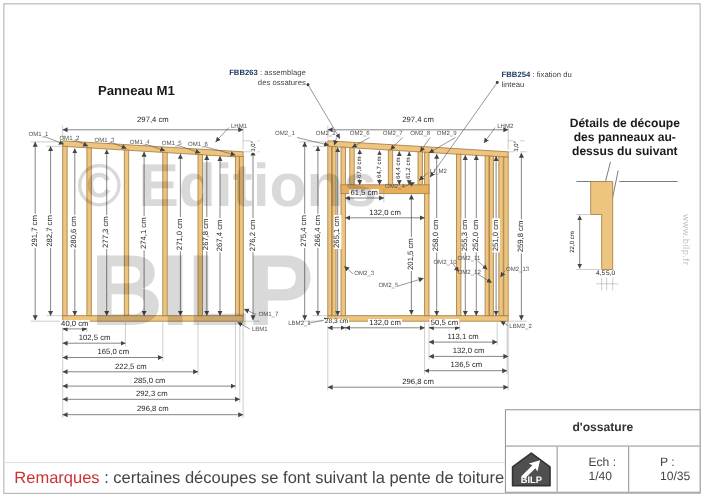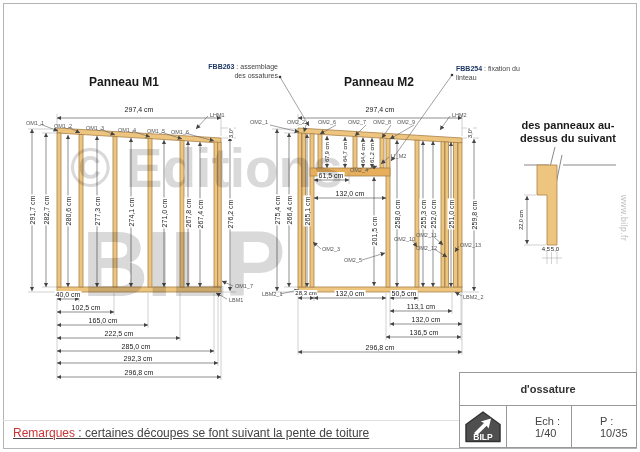--- a/index.html
+++ b/index.html
@@ -27,21 +27,21 @@
   .callout b{color:#1f3864;}
   .dettitle{position:absolute;left:498px;top:106px;width:140px;text-align:center;
             font-weight:bold;font-size:11px;line-height:1.2;color:#1a1a1a;z-index:2;}
   .wm{position:absolute;font-weight:bold;color:#d9d9d9;z-index:3;mix-blend-mode:multiply;
       pointer-events:none;white-space:nowrap;}
   .wm1{left:70px;top:136px;font-size:55px;}
   .wm2{left:82px;top:212px;font-size:92px;letter-spacing:-2px;}
   .site{position:absolute;left:624px;top:218px;font-size:8.5px;color:#bdbdbd;z-index:2;
         letter-spacing:0.5px;transform:translate(-50%,-50%) rotate(90deg);white-space:nowrap;}
   .sep{position:absolute;left:3px;top:420px;width:456px;height:1px;background:#e0e0e0;z-index:1;}
-  .remark{position:absolute;left:13px;top:426px;font-size:12px;color:#444;z-index:2;white-space:nowrap;text-decoration:underline;}
+  .remark{position:absolute;left:13px;top:426px;font-size:15px;color:#444;z-index:2;white-space:nowrap;}
   .remark .red{color:#c33333;color:#cc3333;}
   .tb{position:absolute;left:459px;top:372px;width:176px;height:74px;background:#fff;
       border:1px solid #999;display:flex;flex-direction:column;z-index:4;}
   .tb-head{flex:0 0 32px;border-bottom:1px solid #999;display:flex;flex-direction:column;
            justify-content:center;text-align:center;font-weight:bold;font-size:11px;
            color:#333;line-height:1.3;}
   .tb-row{flex:1;display:flex;}
   .tb-logo{width:46px;border-right:1px solid #999;display:flex;align-items:center;justify-content:center;}
   .tb-cell{flex:1;display:flex;align-items:center;justify-content:center;font-size:11px;color:#444;margin-left:28px;}
   .tb-cell.scale{border-right:1px solid #999;}
@@ -260,21 +260,20 @@
 
   <div class="callout" style="left:193px;top:62px;width:85px;text-align:right">
     <b>FBB263</b><span> : assemblage</span><br>
     <span>des ossatures</span>
   </div>
   <div class="callout" style="left:456px;top:64px;width:80px">
     <b>FBB254</b><span> : fixation du</span><br>
     <span>linteau</span>
   </div>
 
-  <div class="ptitle" style="left:344px;top:75px">Panneau M2</div>
   <div class="dimlab" style="left:380px;top:106px">297,4 cm</div>
   <div class="vlab sm" style="left:470px;top:133px">3,0°</div>
 
   <div class="vlab" style="left:277px;top:210px">275,4 cm</div>
   <div class="vlab" style="left:289px;top:210px">266,4 cm</div>
   <div class="vlab" style="left:307px;top:211px">265,1 cm</div>
   <div class="vlab" style="left:374px;top:231px">201,5 cm</div>
 
   <div class="vlab sm" style="left:327px;top:152px">67,9 cm</div>
   <div class="vlab sm" style="left:345px;top:152px">64,7 cm</div>
@@ -310,21 +309,21 @@
   <div class="lab" style="left:322px;top:246px">OM2_3</div>
   <div class="lab" style="left:344px;top:257px">OM2_5</div>
   <div class="lab" style="left:394px;top:236px">OM2_10</div>
   <div class="lab" style="left:416px;top:232px">OM2_11</div>
   <div class="lab" style="left:416px;top:245px">OM2_12</div>
   <div class="lab" style="left:460px;top:242px">OM2_13</div>
   <div class="lab" style="left:262px;top:291px">LBM2_1</div>
   <div class="lab" style="left:463px;top:294px">LBM2_2</div>
 
   <div class="dettitle">
-    <br>
+    <span>Détails de découpe</span><br>
     <span>des panneaux au-</span><br>
     <span>dessus du suivant</span>
   </div>
   <div class="vlab sm" style="left:521px;top:220px">22,0 cm</div>
   <div class="dimlab sm" style="left:546px;top:246px">4,5</div>
   <div class="dimlab sm" style="left:555px;top:246px">5,0</div>
 
   <div class="remark">
     <span class="red">Remarques</span><span> : certaines découpes se font suivant la pente de toiture</span>
   </div>

